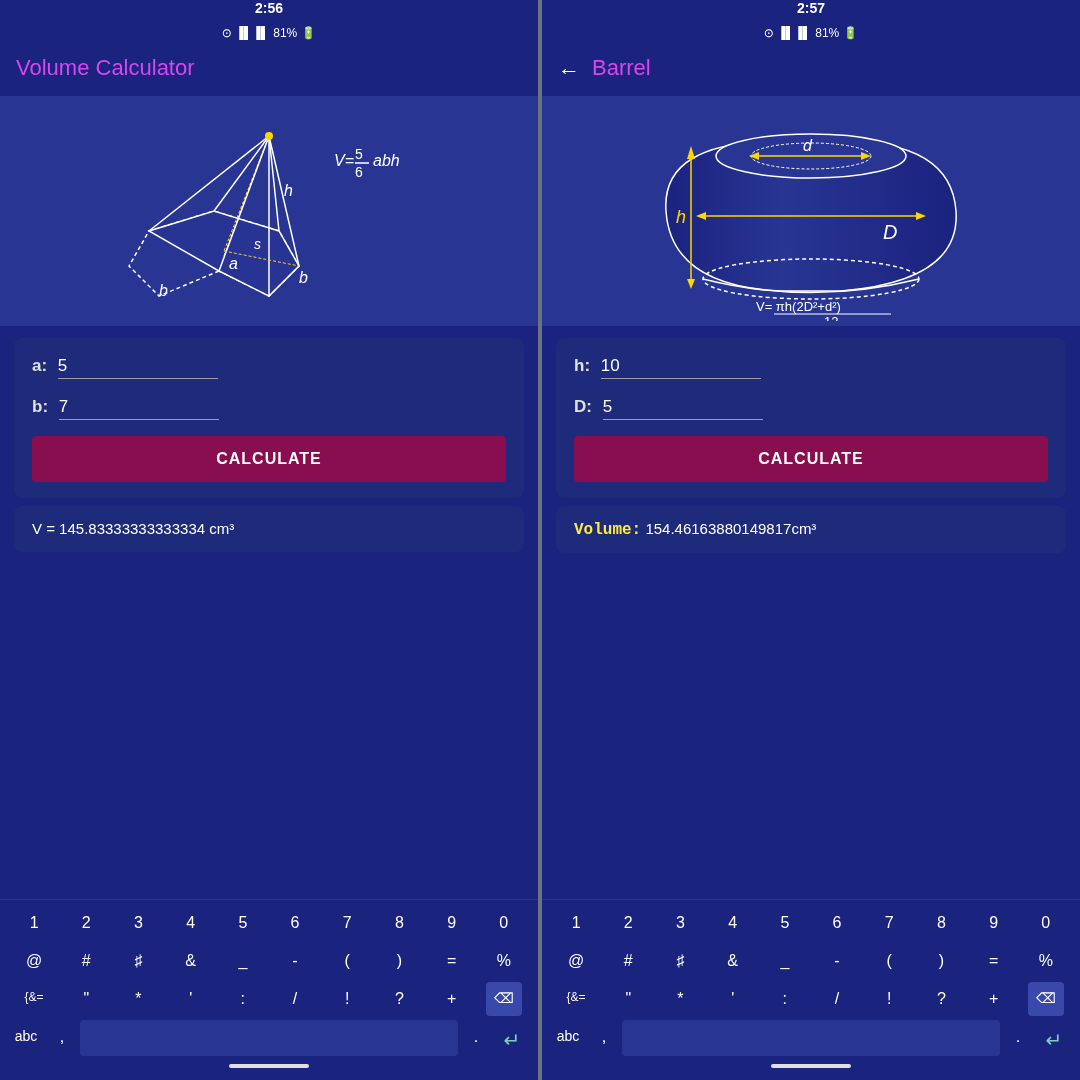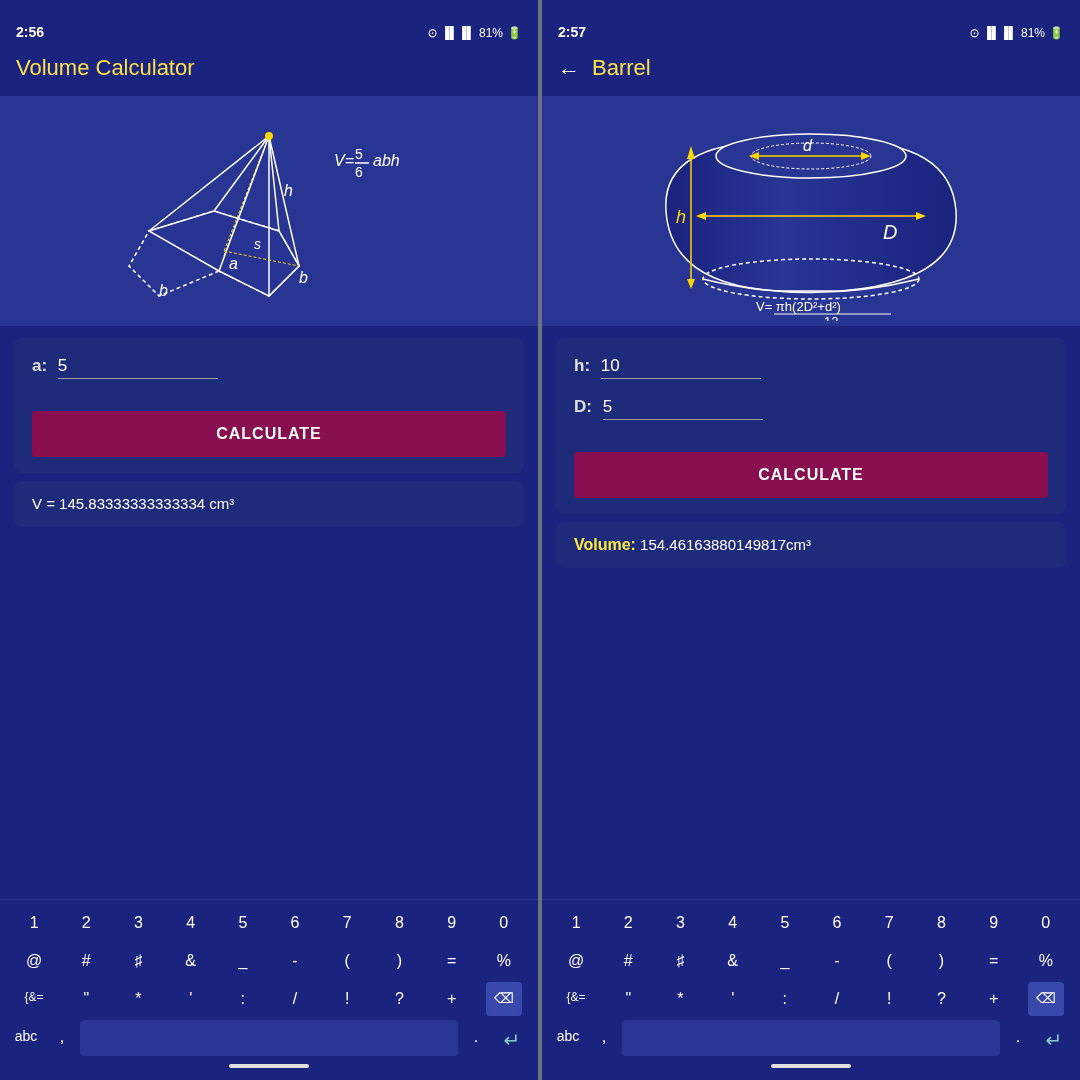--- a/index.html
+++ b/index.html
@@ -21,47 +21,48 @@
       flex-direction: column;
       position: relative;
       overflow: hidden;
     }
 
     
     .status-bar {
       height: 40px;
       background: #1a237e;
       display: flex;
-      align-items: flex-end;
+      align-items: center;
       justify-content: space-between;
       padding: 0 16px;
       font-size: 13px;
       color: #fff;
       flex-shrink: 0;
+      flex-direction: column;
     }
     .status-left { font-weight: bold; font-size: 14px; }
     .status-right { display: flex; gap: 4px; align-items: center; font-size: 12px; }
 
     
     .app-header {
       height: 56px;
       background: #1a237e;
       display: flex;
       align-items: center;
       padding: 0 16px;
       gap: 12px;
       flex-shrink: 0;
     }
     .app-header .back-btn {
       color: #fff;
       font-size: 22px;
       cursor: pointer;
     }
     .app-header .title {
-      color: #fde047;
+      color: #d946ef;
       font-size: 22px;
       font-weight: 400;
     }
 
     
     .diagram-area {
       background: #283593;
       margin: 0;
       padding: 10px;
       flex-shrink: 0;
@@ -104,39 +105,40 @@
       background: #880e4f;
       color: #fff;
       border: none;
       border-radius: 4px;
       width: 100%;
       padding: 14px;
       font-size: 16px;
       font-weight: 700;
       letter-spacing: 1px;
       cursor: pointer;
-      margin-top: 16px;
+      margin-top: 0;
     }
 
     
     .result-box {
       background: #1e2a7a;
       margin: 0 14px 8px;
       border-radius: 8px;
       padding: 14px 18px;
       flex-shrink: 0;
     }
     .result-box .result-text {
       color: #fff;
       font-size: 15px;
     }
     .result-box .result-text .result-label {
       color: #ffeb3b;
       font-weight: 700;
       font-size: 16px;
+      font-family: Liberation Mono, monospace;
     }
 
     
     .keyboard {
       background: #1a237e;
       border-top: 1px solid #283593;
       padding: 6px 8px;
       flex-shrink: 0;
       margin-top: auto;
     }
@@ -251,20 +253,24 @@
       <line x1="316" y1="62" x2="330" y2="62" stroke="white" stroke-width="1.5"></line>
       <text x="316" y="76" fill="white" font-size="14">6</text>
       <text x="334" y="65" fill="white" font-size="16" font-style="italic">abh</text>
     </svg>
   </div>
 
   <div class="form-card">
     <div class="field-row">
       <label>a: </label>
       <input type="text" value="5" style="">
+    </div>
+    <div class="field-row">
+      <label>b: </label>
+      <input type="text" value="7" style="">
     </div>
     <button class="calc-btn">CALCULATE</button>
   </div>
 
   <div class="result-box">
     <span class="result-text">V = 145.83333333333334 cm³</span>
   </div>
 
   <div class="keyboard">
     <div class="kb-row">

